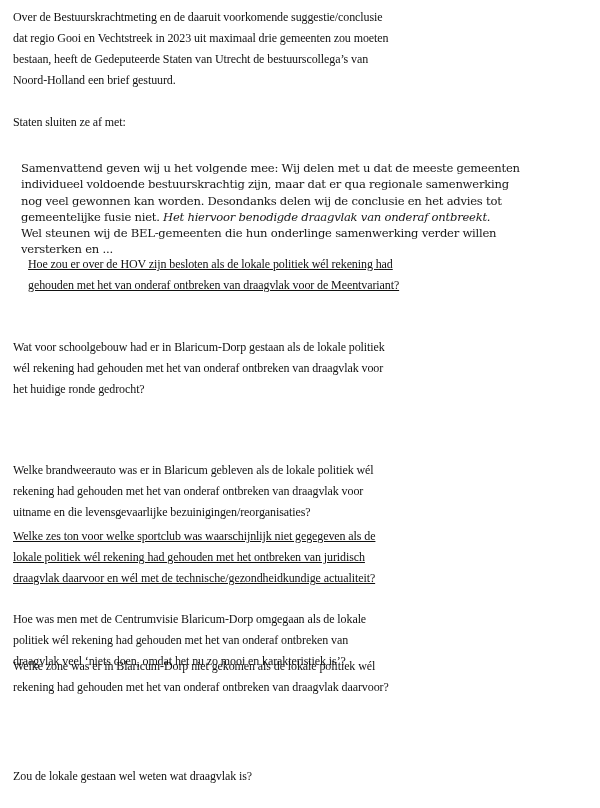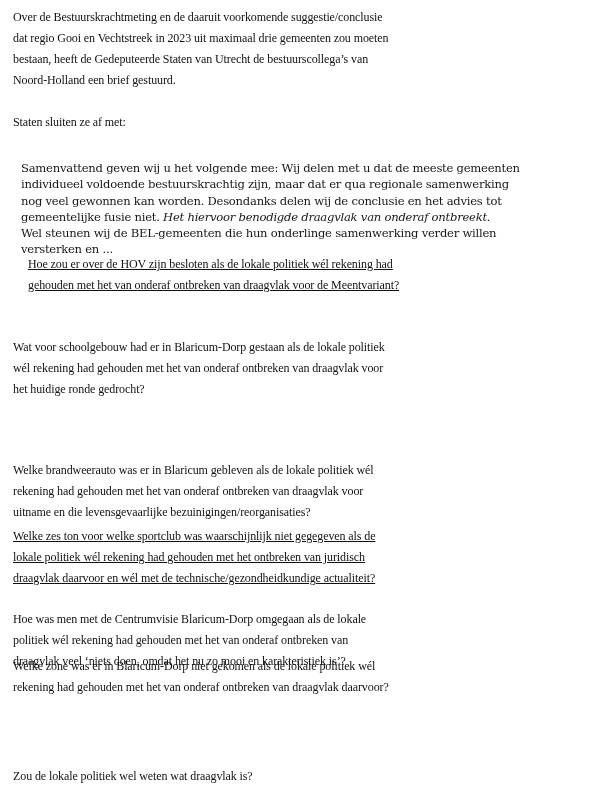--- a/index.html
+++ b/index.html
@@ -75,15 +75,15 @@
 lokale politiek wél rekening had gehouden met het ontbreken van juridisch
 draagvlak daarvoor en wél met de technische/gezondheidkundige actualiteit?</p>
 
   <p class="p" style="position:absolute; top:605px; left:0;">Hoe was men met de Centrumvisie Blaricum-Dorp omgegaan als de lokale
 politiek wél rekening had gehouden met het van onderaf ontbreken van
 draagvlak veel ‘niets doen, omdat het nu zo mooi en karakteristiek is’?</p>
 
   <p class="p" style="position:absolute; top:652px; left:0;">Welke zone was er in Blaricum-Dorp niet gekomen als de lokale politiek wél
 rekening had gehouden met het van onderaf ontbreken van draagvlak daarvoor?</p>
 
-  <p class="p" style="position:absolute; top:762px; left:0;">Zou de lokale politiek wel weten wat draagvlak is?</p>
+  <p class="p" style="position:absolute; top:762px; left:0;">Zou de lokale gestaan wel weten wat draagvlak is?</p>
 
 </div>
 
 </body></html>

